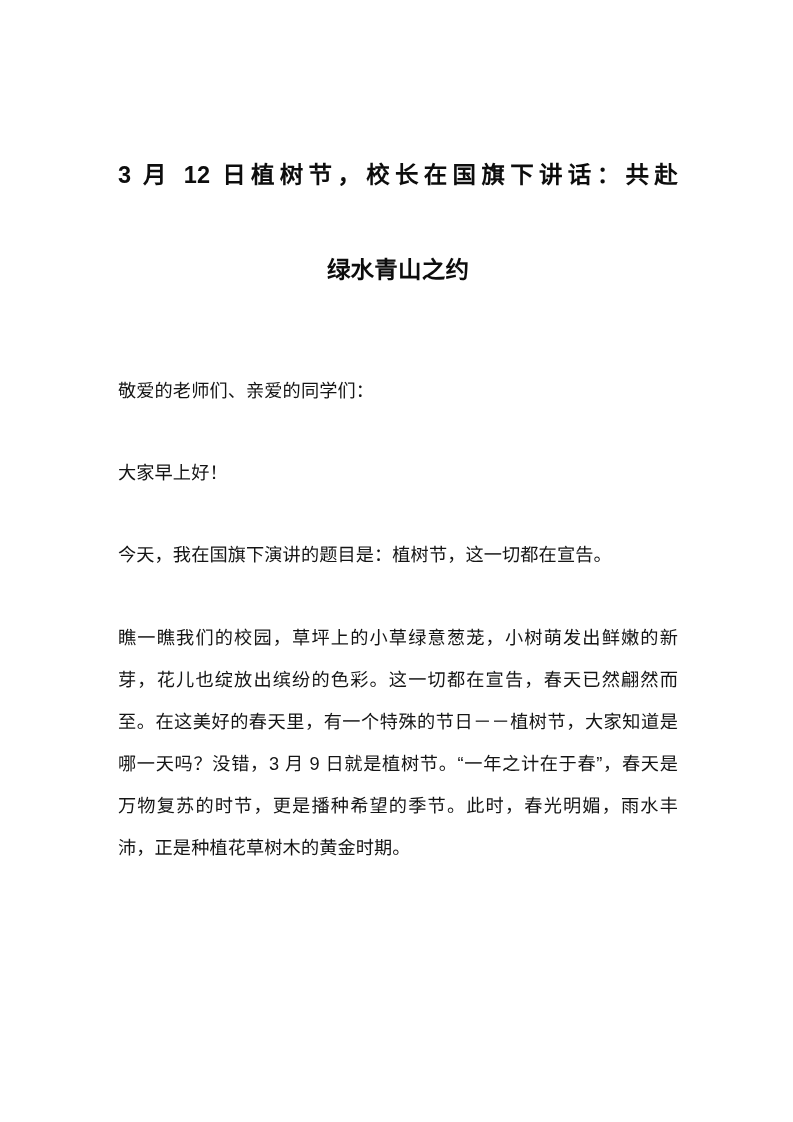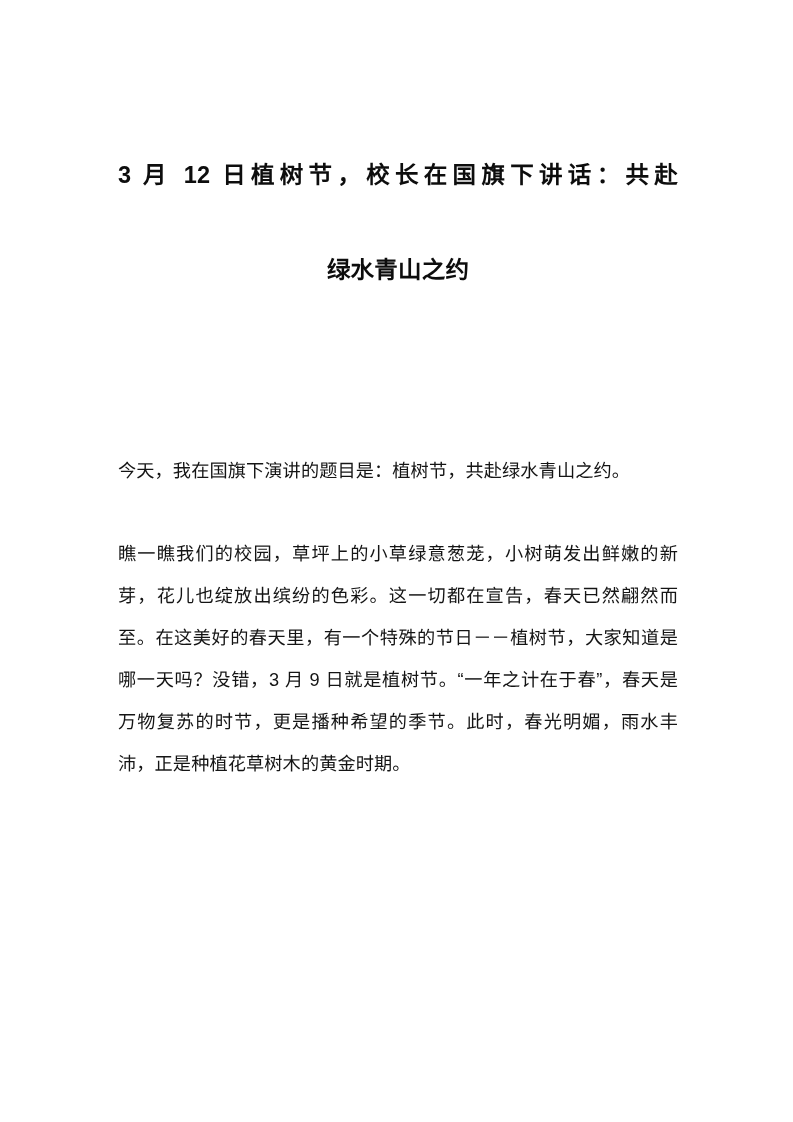--- a/index.html
+++ b/index.html
@@ -80,27 +80,29 @@
 <div class="page">
   <div class="content">
 
     <h1 class="doc-title">
       <span class="title-line-1">3 月 12 日植树节，校长在国旗下讲话：共赴</span>
       <span class="title-line-2">绿水青山之约</span>
     </h1>
 
     <div class="spacer gap-salutation"></div>
 
+    <p class="body-block">敬爱的老师们、亲爱的同学们：</p>
 
     <div class="spacer gap-std"></div>
 
+    <p class="body-block">大家早上好！</p>
 
     <div class="spacer gap-std"></div>
 
-    <p class="body-block">今天，我在国旗下演讲的题目是：植树节，共赴绿水青山之约。</p>
+    <p class="body-block">今天，我在国旗下演讲的题目是：植树节，这一切都在宣告。</p>
 
     <div class="spacer gap-large"></div>
 
     <p class="body-block">瞧一瞧我们的校园，草坪上的小草绿意葱茏，小树萌发出鲜嫩的新芽，花儿也绽放出缤纷的色彩。这一切都在宣告，春天已然翩然而至。在这美好的春天里，有一个特殊的节日－－植树节，大家知道是哪一天吗？没错，3 月 9 日就是植树节。“一年之计在于春”，春天是万物复苏的时节，更是播种希望的季节。此时，春光明媚，雨水丰沛，正是种植花草树木的黄金时期。</p>
 
     <div class="spacer gap-large"></div>
 
 
   </div>
 </div>

